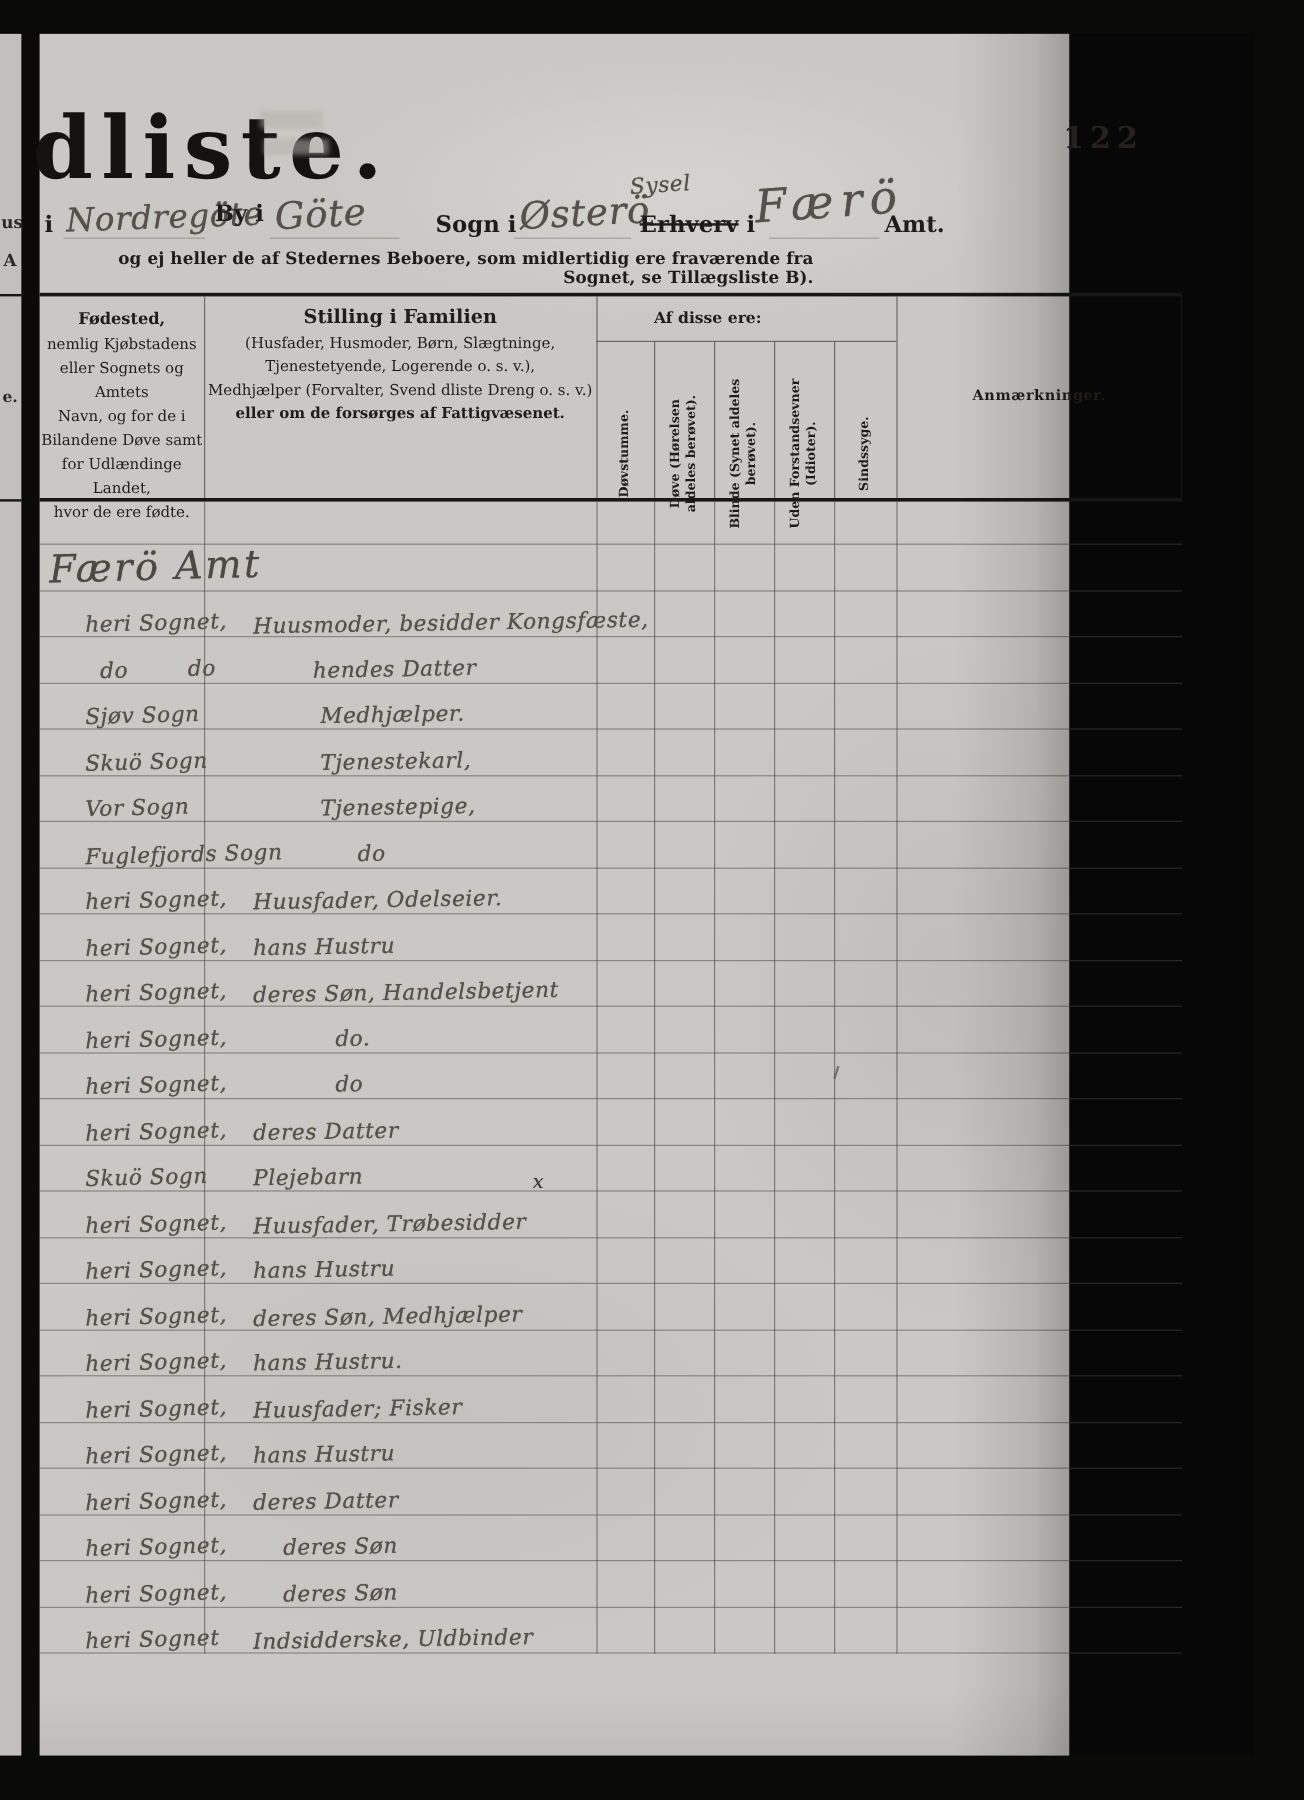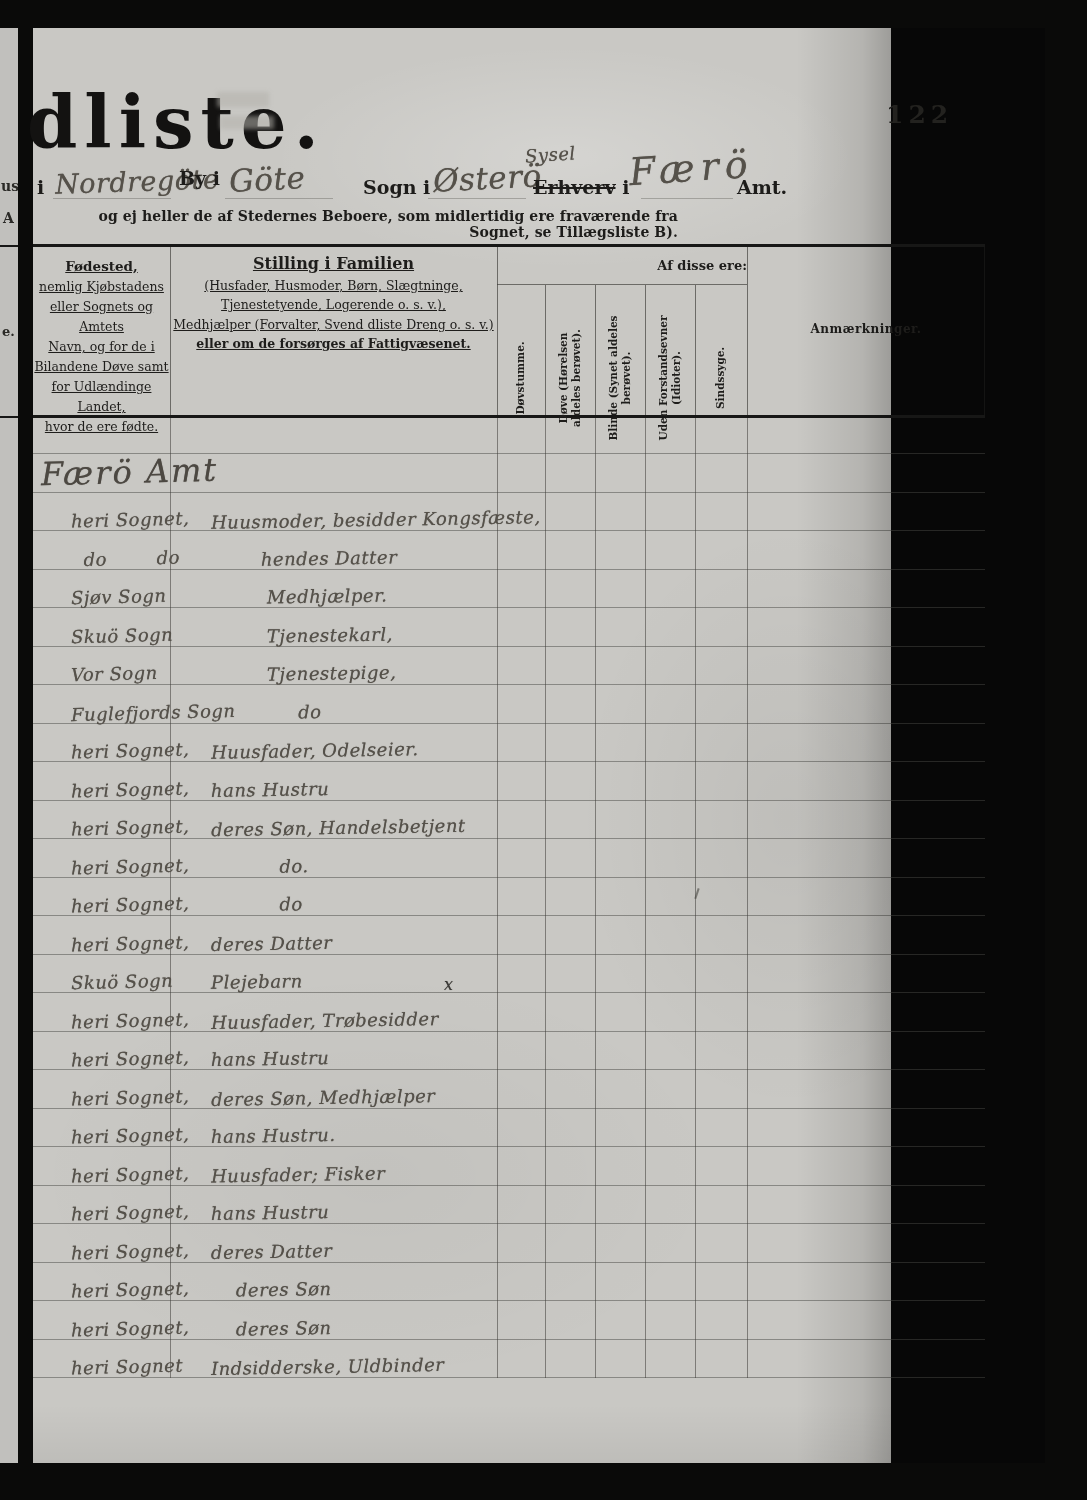--- a/index.html
+++ b/index.html
@@ -29,27 +29,27 @@
   
   .hw{font-style:italic;font-family:"DejaVu Serif",serif;color:#55514a;
       text-shadow:0 0 0.7px rgba(86,82,75,0.85);letter-spacing:0.5px;white-space:pre;}
   .hw-name{font-size:27px;transform:rotate(-2deg);}
   .hw-big{font-size:31px;transform:rotate(-3deg);}
   .hw-small{font-size:18px;transform:rotate(-4deg);}
   .section-hw{font-size:32px;letter-spacing:2px;transform:rotate(-1.5deg);color:#4c4842;}
   
   .thick-line{background:#171716;}
   .thin-line{background:rgba(58,57,54,0.65);}
-  .hdr-col{color:#1e1d1b;text-align:center;text-decoration:underline;}
+  .hdr-col{color:#1e1d1b;text-align:center;}
   .hdr-title{font-weight:bold;font-size:13.5px;margin-bottom:3px;}
   .hdr-line{font-size:12.5px;line-height:1.6;}
   .h2-title{font-weight:bold;font-size:16px;line-height:1.5;}
   .h2line{font-size:12.5px;line-height:1.55;}
   .h2line b{font-size:13px;}
-  .group-hdr{font-weight:bold;font-size:13px;text-align:right;color:#1e1d1b;}
+  .group-hdr{font-weight:bold;font-size:13px;text-align:left;color:#1e1d1b;margin-left:48px;}
   .vcol{position:absolute;top:285px;height:130px;}
   .vlabel{position:absolute;left:50%;top:50%;width:128px;
           transform:translate(-50%,-50%) rotate(-90deg);
           text-align:center;font-weight:bold;font-size:10.5px;line-height:1.25;color:#1e1d1b;}
   .remarks-hdr{font-weight:bold;font-size:12px;letter-spacing:0.5px;text-align:center;color:#1e1d1b;}
   
   .row-entry{position:absolute;display:flex;align-items:flex-end;height:30px;}
   .bp-cell{position:absolute;left:38px;bottom:0;font-size:18px;transform:rotate(-1.5deg);}
   .pos-cell{position:absolute;left:178px;bottom:0;font-size:18px;transform:rotate(-1deg);}
   .stray-x{font-style:italic;font-size:16px;color:#3b3a37;}

